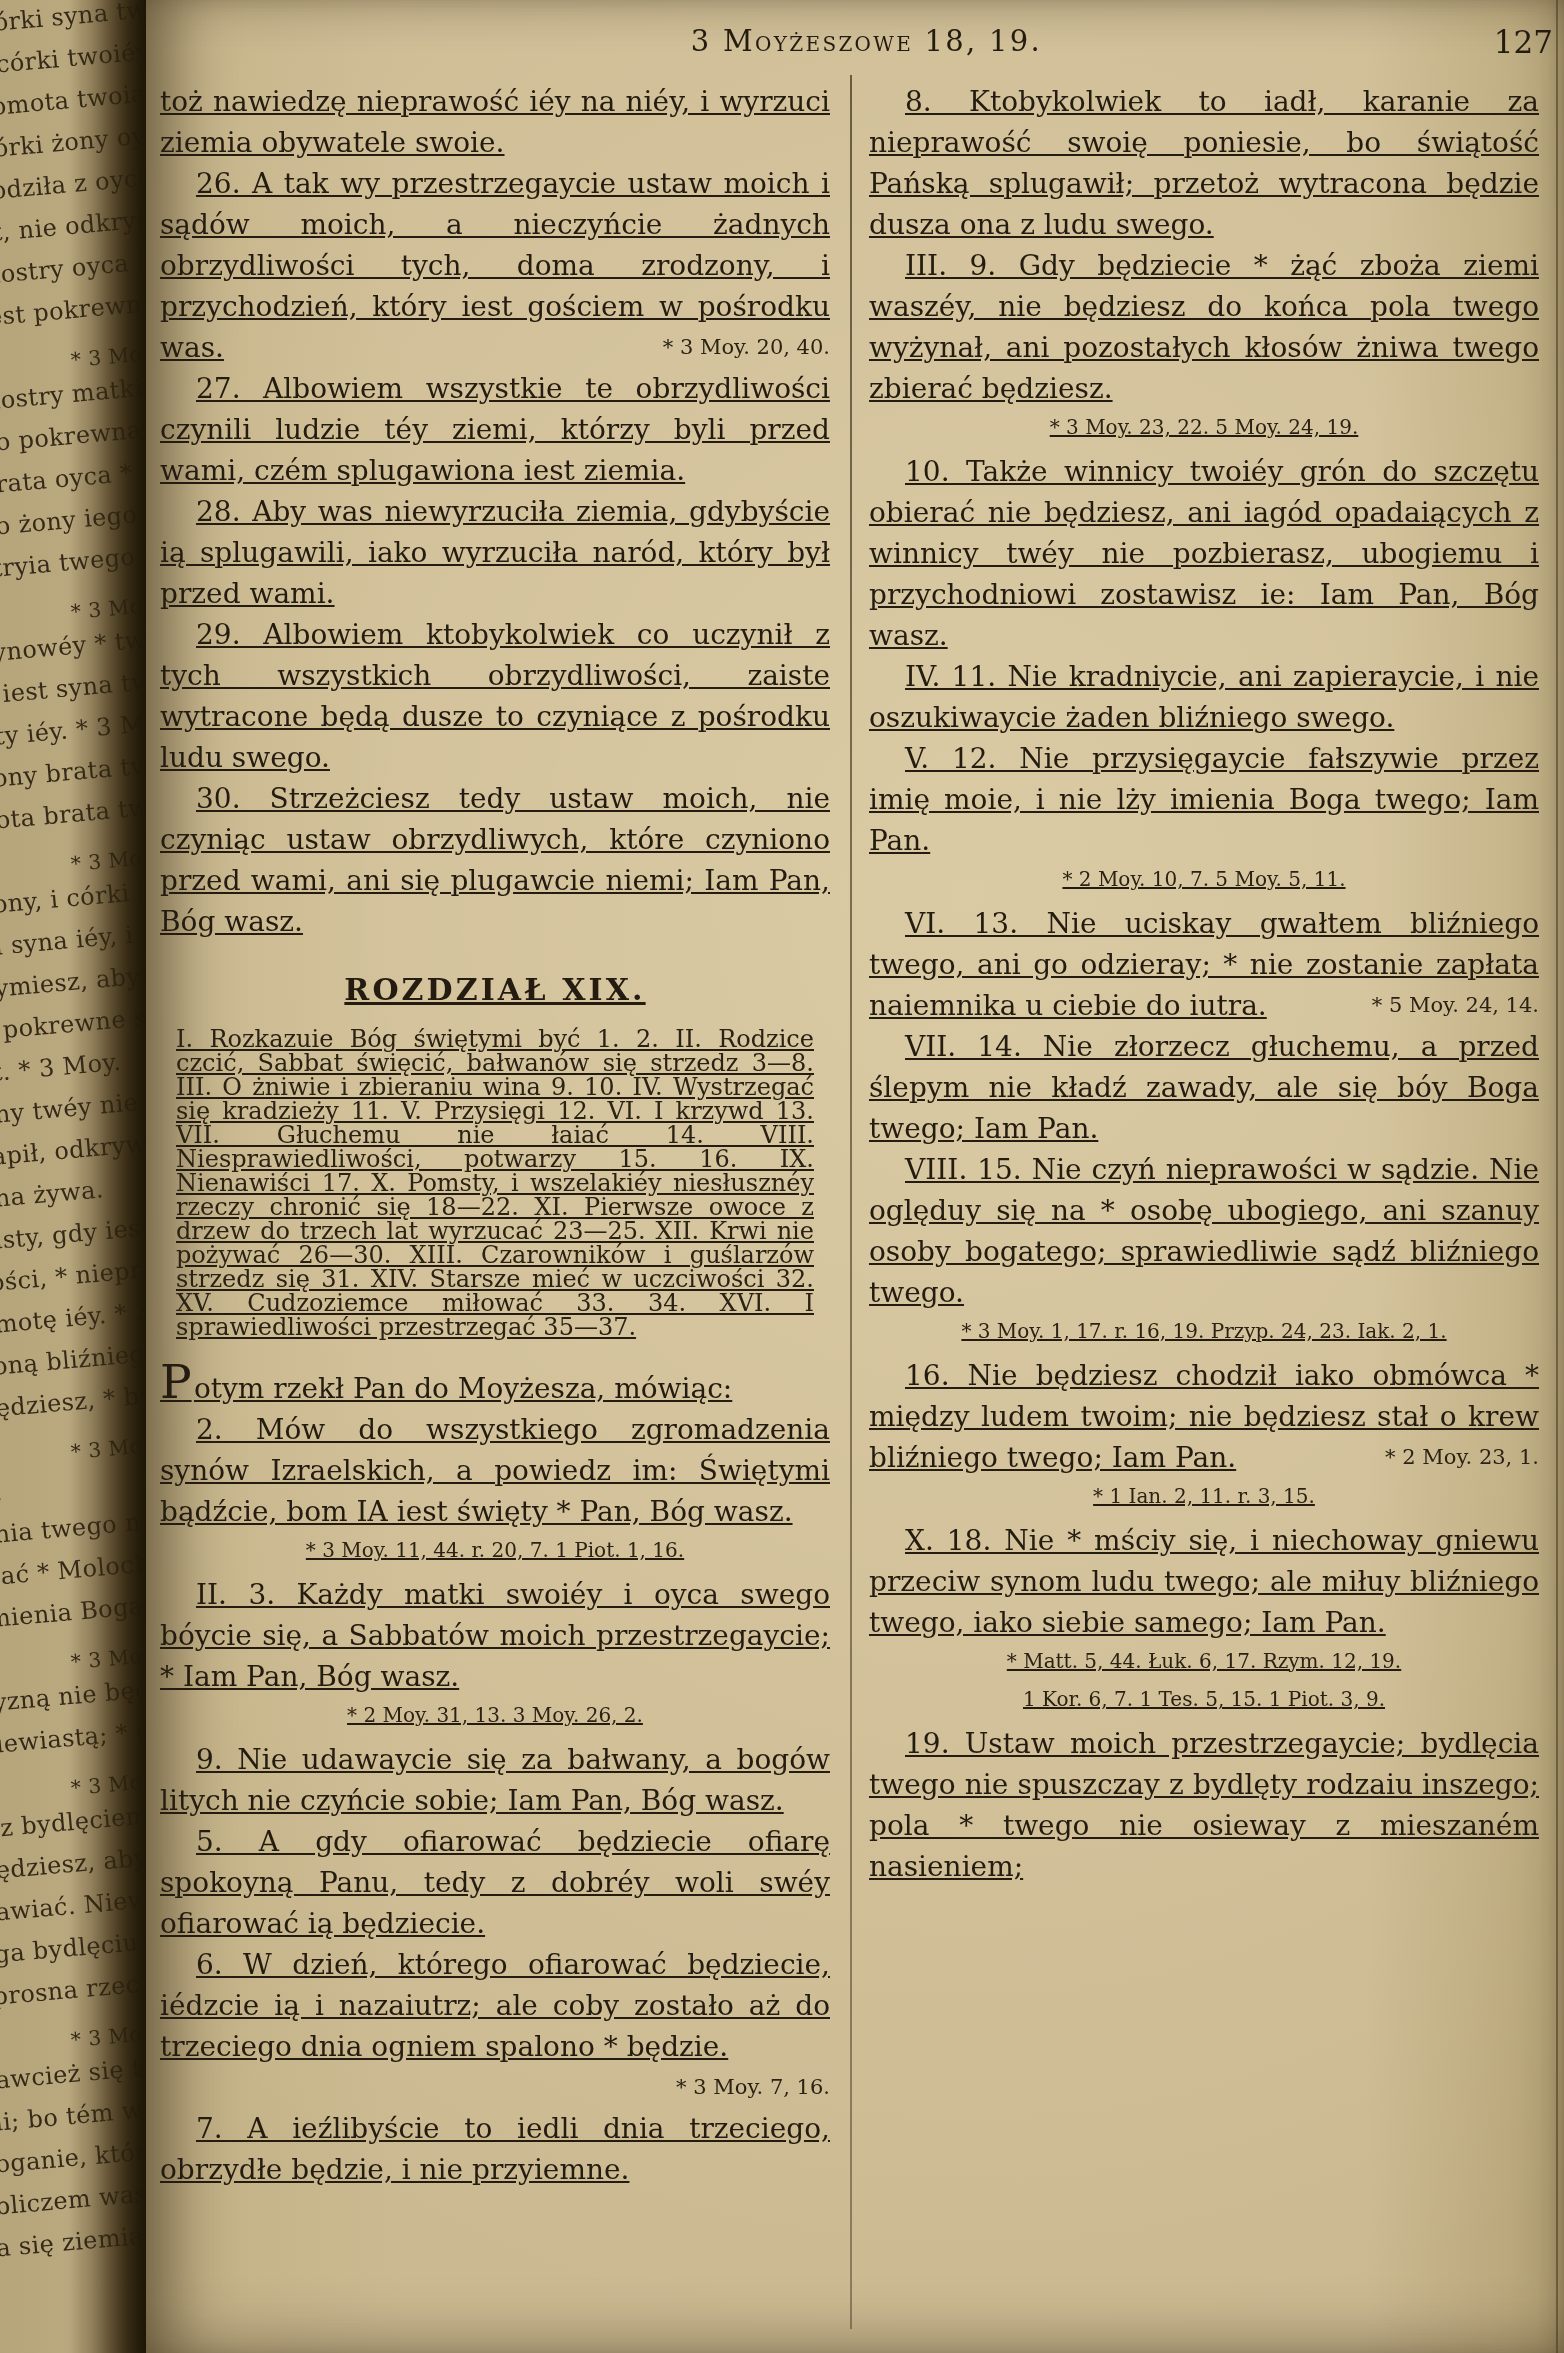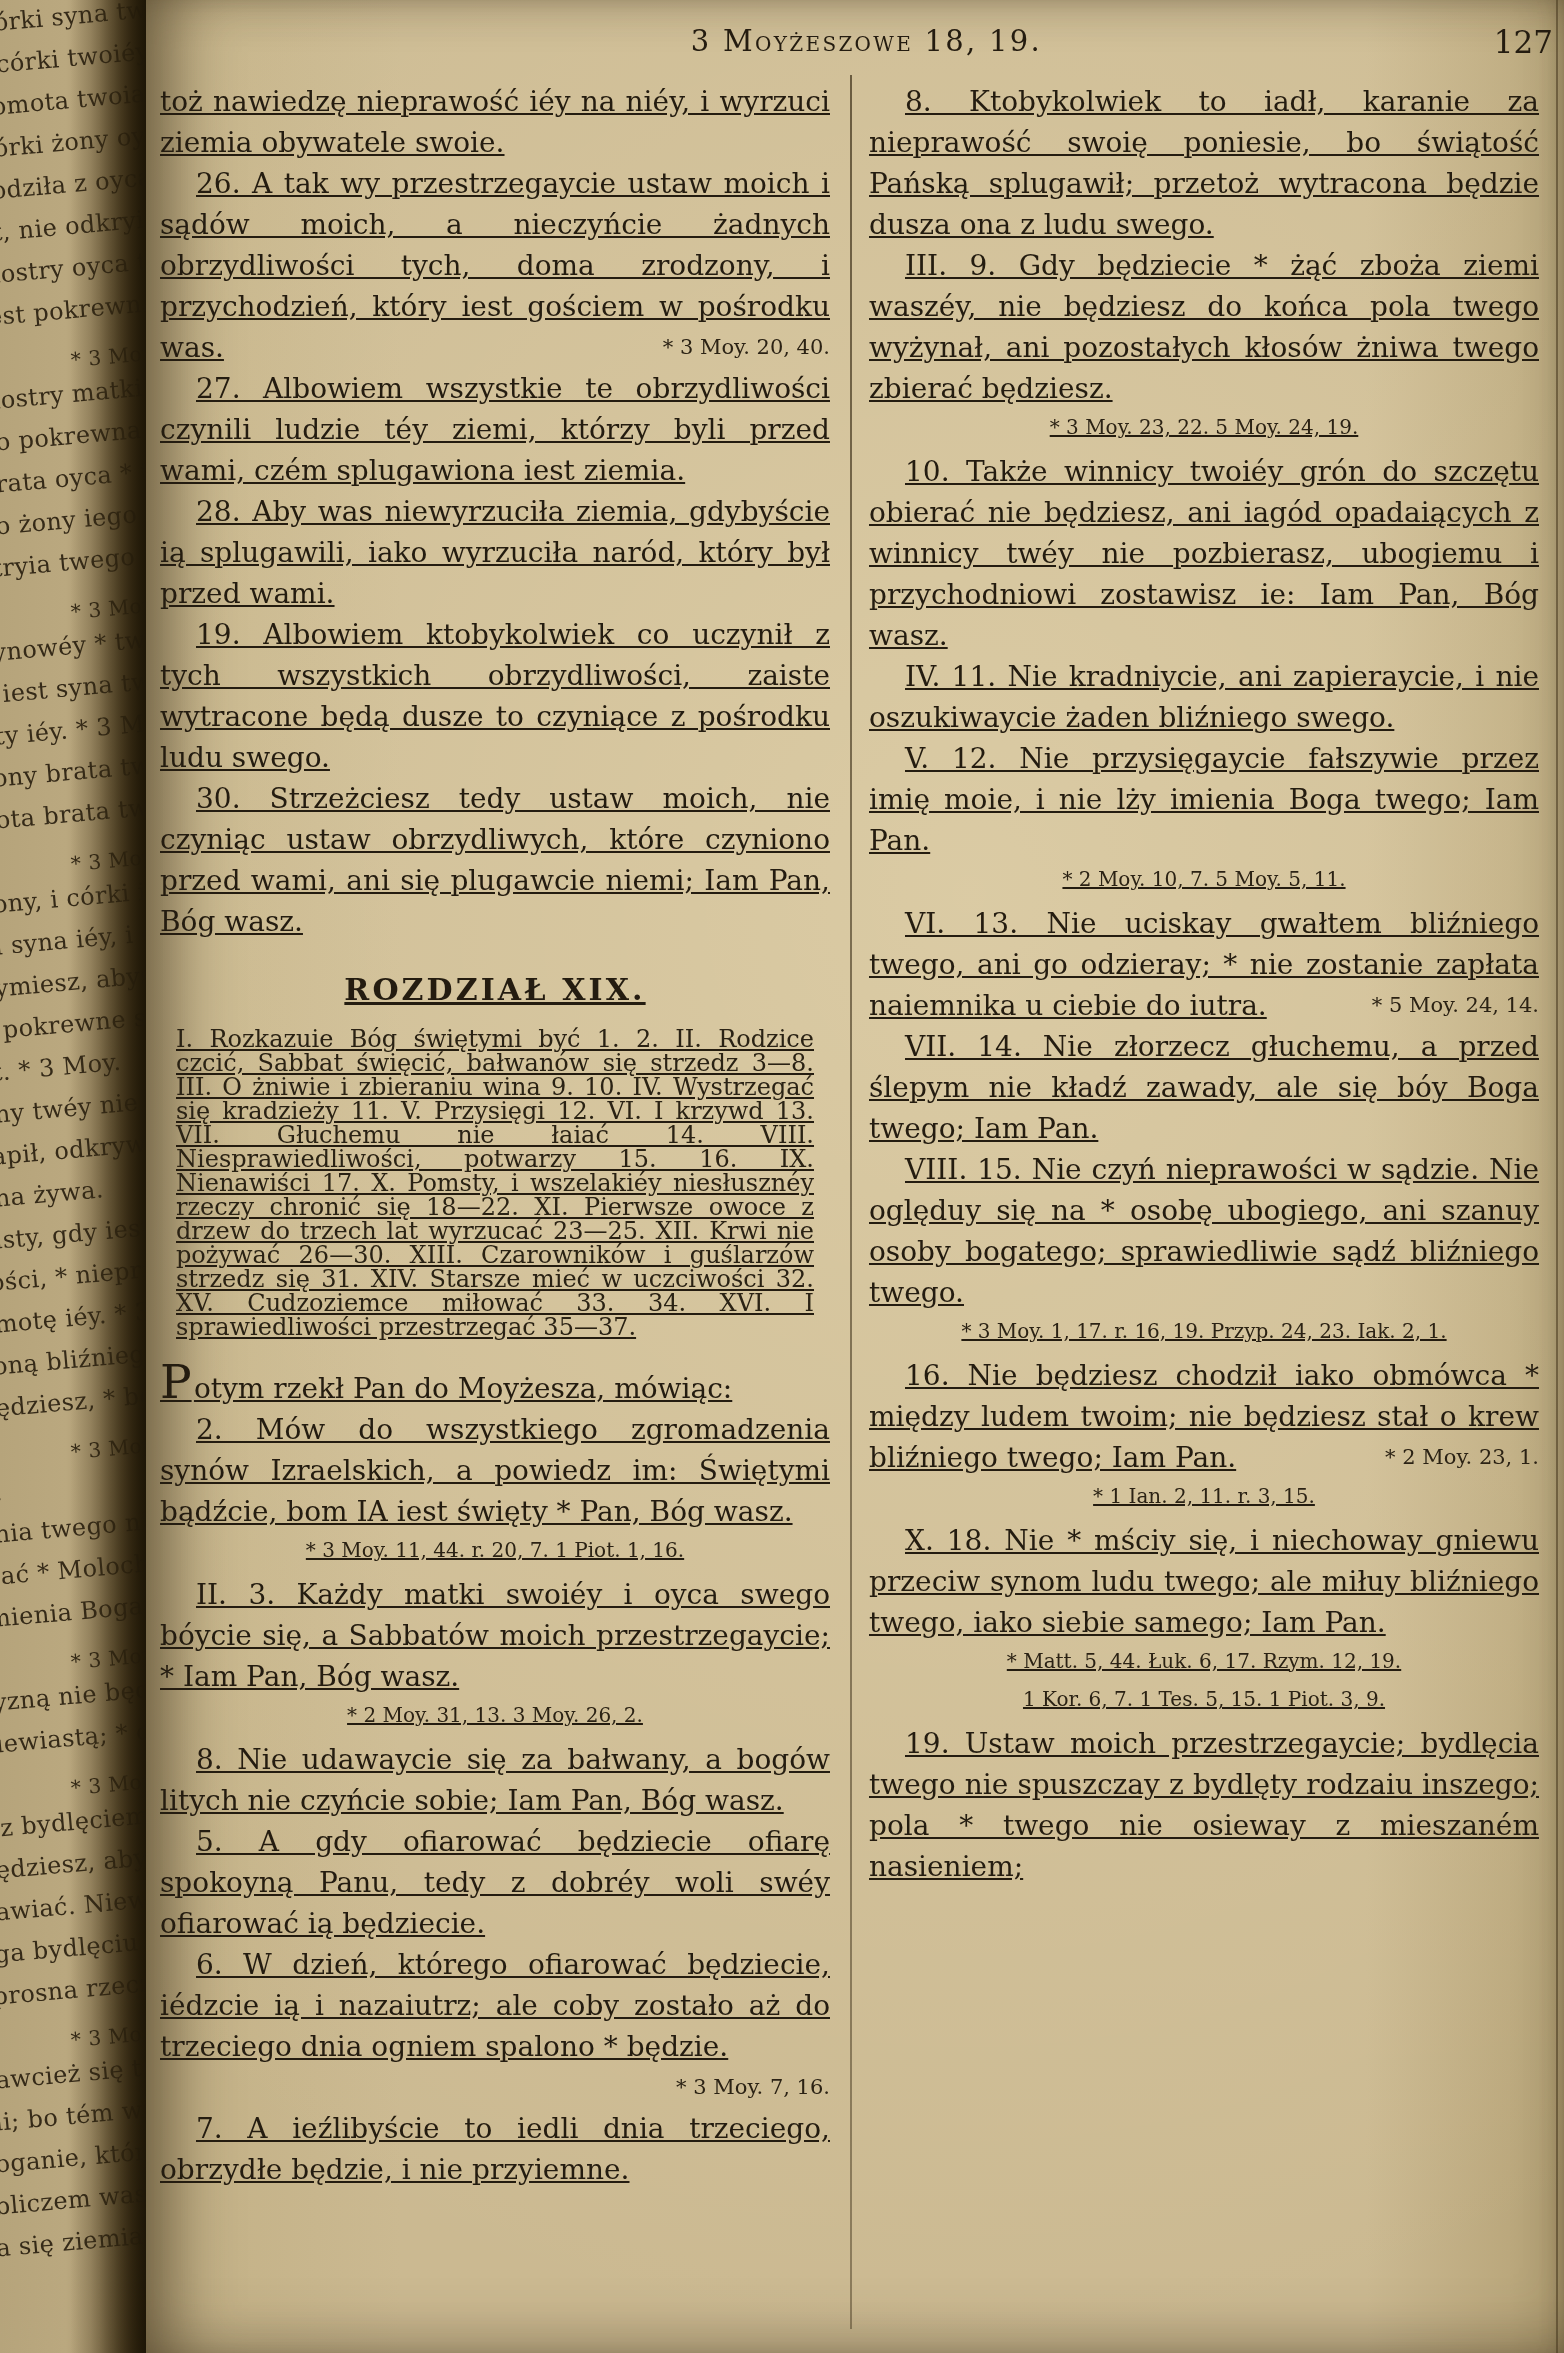--- a/index.html
+++ b/index.html
@@ -153,30 +153,30 @@
       <span class="page-number">127</span>
     </div>
 
     <div class="column-divider"></div>
 
     <div class="col col-left" id="col-left" lang="pl">
         <div class="blk continuation">toż nawiedzę nieprawość iéy na niéy, i wyrzuci ziemia obywatele swoie.</div>
         <div class="blk verse">26. A tak wy przestrzegaycie ustaw moich i sądów moich, a nieczyńcie żadnych obrzydliwości tych, doma zrodzony, i przychodzień, który iest gościem w pośrodku was. <span class="inline-ref">* 3 Moy. 20, 40.</span></div>
         <div class="blk verse">27. Albowiem wszystkie te obrzydliwości czynili ludzie téy ziemi, którzy byli przed wami, czém splugawiona iest ziemia.</div>
         <div class="blk verse">28. Aby was niewyrzuciła ziemia, gdybyście ią splugawili, iako wyrzuciła naród, który był przed wami.</div>
-        <div class="blk verse">19. Albowiem ktobykolwiek co uczynił z tych wszystkich obrzydliwości, zaiste wytracone będą dusze to czyniące z pośrodku ludu swego.</div>
+        <div class="blk verse">29. Albowiem ktobykolwiek co uczynił z tych wszystkich obrzydliwości, zaiste wytracone będą dusze to czyniące z pośrodku ludu swego.</div>
         <div class="blk verse">30. Strzeżciesz tedy ustaw moich, nie czyniąc ustaw obrzydliwych, które czyniono przed wami, ani się plugawcie niemi; Iam Pan, Bóg wasz.</div>
         <div class="blk chapter">ROZDZIAŁ XIX.</div>
         <div class="blk summary">I. Rozkazuie Bóg świętymi być 1. 2. II. Rodzice czcić, Sabbat święcić, bałwanów się strzedz 3—8. III. O żniwie i zbieraniu wina 9. 10. IV. Wystrzegać się kradzieży 11. V. Przysięgi 12. VI. I krzywd 13. VII. Głuchemu nie łaiać 14. VIII. Niesprawiedliwości, potwarzy 15. 16. IX. Nienawiści 17. X. Pomsty, i wszelakiéy niesłusznéy rzeczy chronić się 18—22. XI. Pierwsze owoce z drzew do trzech lat wyrzucać 23—25. XII. Krwi nie pożywać 26—30. XIII. Czarowników i guślarzów strzedz się 31. XIV. Starsze mieć w uczciwości 32. XV. Cudzoziemce miłować 33. 34. XVI. I sprawiedliwości przestrzegać 35—37.</div>
         <div class="blk opening"><span class="initial">P</span>otym rzekł Pan do Moyżesza, mówiąc:</div>
         <div class="blk verse">2. Mów do wszystkiego zgromadzenia synów Izraelskich, a powiedz im: Świętymi bądźcie, bom IA iest święty * Pan, Bóg wasz.</div>
         <div class="blk ref">* 3 Moy. 11, 44. r. 20, 7. 1 Piot. 1, 16.</div>
         <div class="blk verse">II. 3. Każdy matki swoiéy i oyca swego bóycie się, a Sabbatów moich przestrzegaycie; * Iam Pan, Bóg wasz.</div>
         <div class="blk ref">* 2 Moy. 31, 13. 3 Moy. 26, 2.</div>
-        <div class="blk verse">8. Nie udawaycie się za bałwany, a bogów litych nie czyńcie sobie; Iam Pan, Bóg wasz.</div>
+        <div class="blk verse">9. Nie udawaycie się za bałwany, a bogów litych nie czyńcie sobie; Iam Pan, Bóg wasz.</div>
         <div class="blk verse">5. A gdy ofiarować będziecie ofiarę spokoyną Panu, tedy z dobréy woli swéy ofiarować ią będziecie.</div>
         <div class="blk verse">6. W dzień, którego ofiarować będziecie, iédzcie ią i nazaiutrz; ale coby zostało aż do trzeciego dnia ogniem spalono * będzie. <span class="inline-ref">* 3 Moy. 7, 16.</span></div>
         <div class="blk verse">7. A ieźlibyście to iedli dnia trzeciego, obrzydłe będzie, i nie przyiemne.</div>
       </div>
     <div class="col col-right" id="col-right" lang="pl">
         <div class="blk verse">8. Ktobykolwiek to iadł, karanie za nieprawość swoię poniesie, bo świątość Pańską splugawił; przetoż wytracona będzie dusza ona z ludu swego.</div>
         <div class="blk verse">III. 9. Gdy będziecie * żąć zboża ziemi waszéy, nie będziesz do końca pola twego wyżynał, ani pozostałych kłosów żniwa twego zbierać będziesz.</div>
         <div class="blk ref">* 3 Moy. 23, 22. 5 Moy. 24, 19.</div>
         <div class="blk verse">10. Także winnicy twoiéy grón do szczętu obierać nie będziesz, ani iagód opadaiących z winnicy twéy nie pozbierasz, ubogiemu i przychodniowi zostawisz ie: Iam Pan, Bóg wasz.</div>
         <div class="blk verse">IV. 11. Nie kradniycie, ani zapieraycie, i nie oszukiwaycie żaden bliźniego swego.</div>

